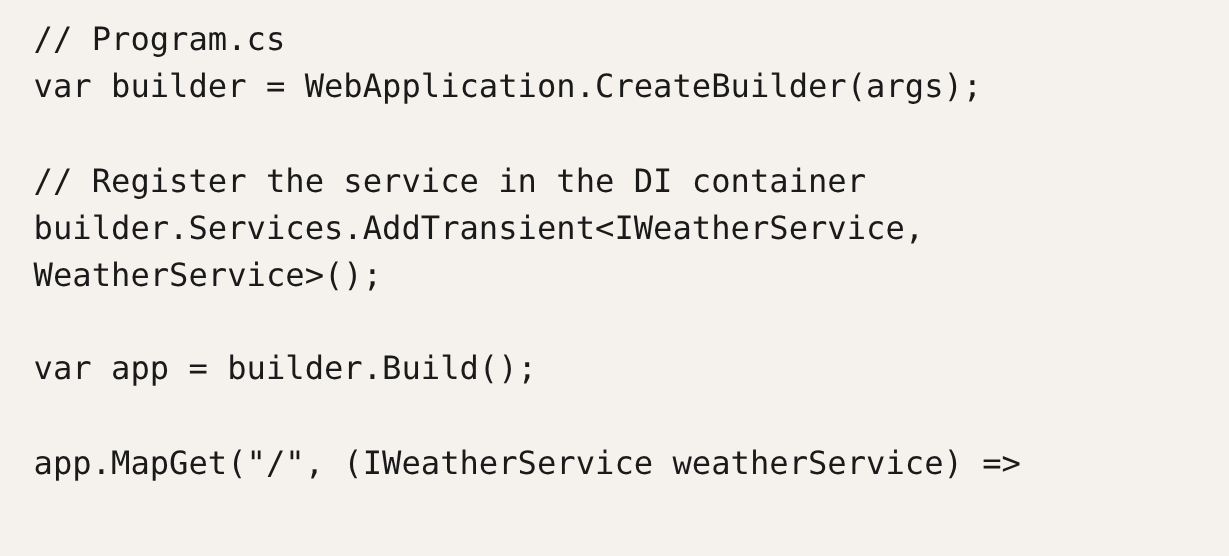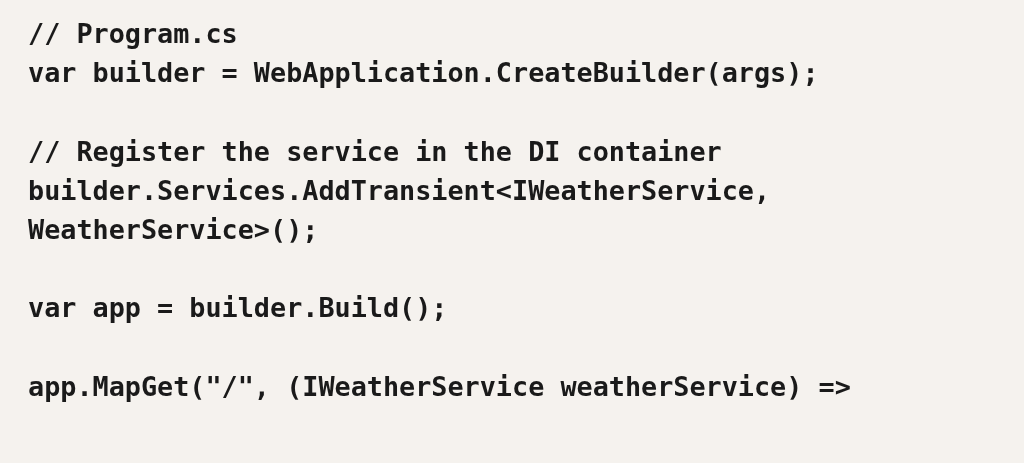--- a/index.html
+++ b/index.html
@@ -15,21 +15,20 @@
     font-family: "DejaVu Sans Mono", monospace;
   }
 
   .code-block {
     box-sizing: border-box;
     width: 1024px;
     height: 463px;
     background: #F5F2EE;
     padding: 14px 20px 0 28px;
     overflow: hidden;
-    font-weight: bold;
   }
 
   .code-pre {
     margin: 0;
     padding: 0;
     font-family: "DejaVu Sans Mono", monospace;
     font-size: 26.8px;
     line-height: 39.2px;
     color: #1A1A1A;
     white-space: pre-wrap;

